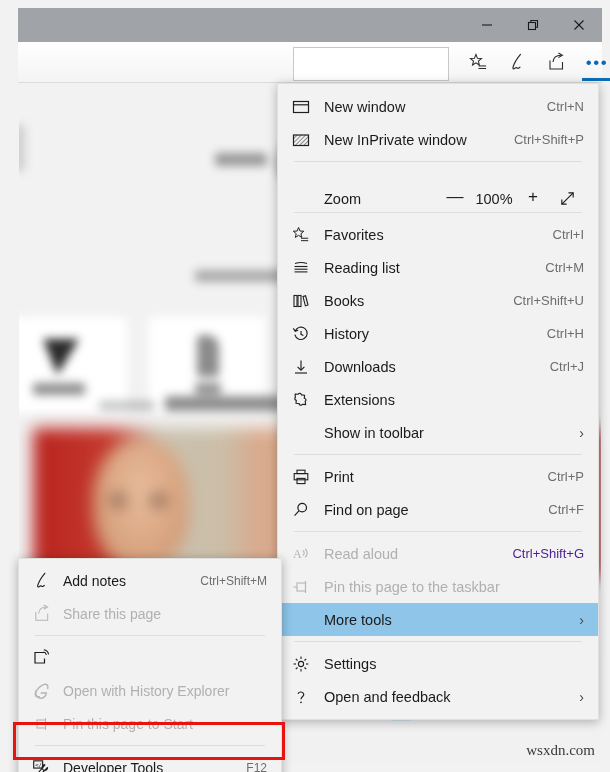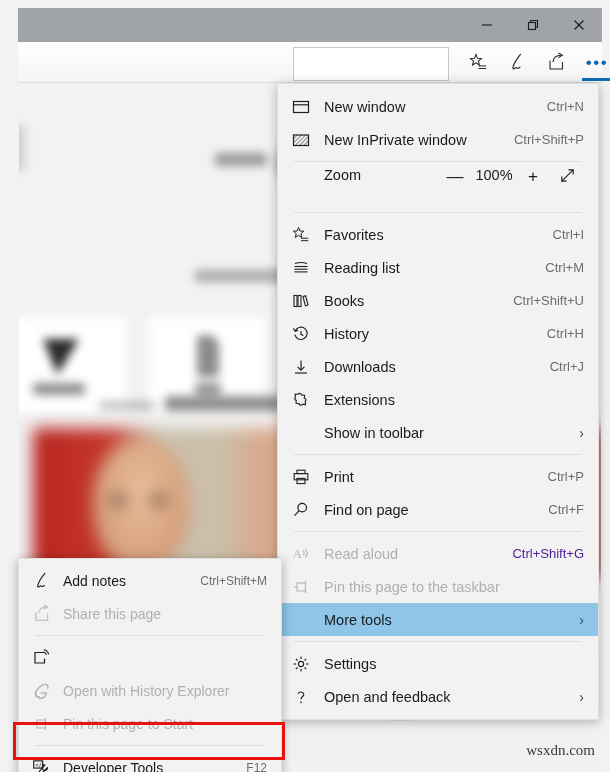--- a/index.html
+++ b/index.html
@@ -117,21 +117,21 @@
   .mi .sc{
     font-size:13px;color:#6d6d6d;white-space:nowrap;padding-left:10px;
   }
   .mi .ch{color:#4a4a4a;font-size:14px;padding-left:10px;}
   .mi.dim .lb{color:#b0b0b0;}
   .mi.dim .ic{color:#b5b5b5;}
   .mi.dim .sc{color:#4c1d95;}
   .mi.sel{background:#8ec5e8;}
   .sep{height:1px;background:#dedede;margin:5px 16px 5px 16px;}
   #zoomrow{
-    display:flex;align-items:flex-start;height:40px;padding:0 14px 0 0;
+    display:flex;align-items:flex-end;height:40px;padding:0 14px 0 0;
   }
   #zoomrow .zl{width:46px;min-width:46px;}
   #zoomrow .ztitle{flex:1;font-size:14.5px;color:#1a1a1a;padding-left:0;}
   .zbtn{width:34px;display:flex;align-items:center;justify-content:center;color:#1b1b1b;font-size:17px;}
 
   
   #submenu{
     position:absolute;left:18px;top:558px;width:262px;
     background:#f2f2f2;
     box-shadow:0 2px 10px rgba(0,0,0,.30);

